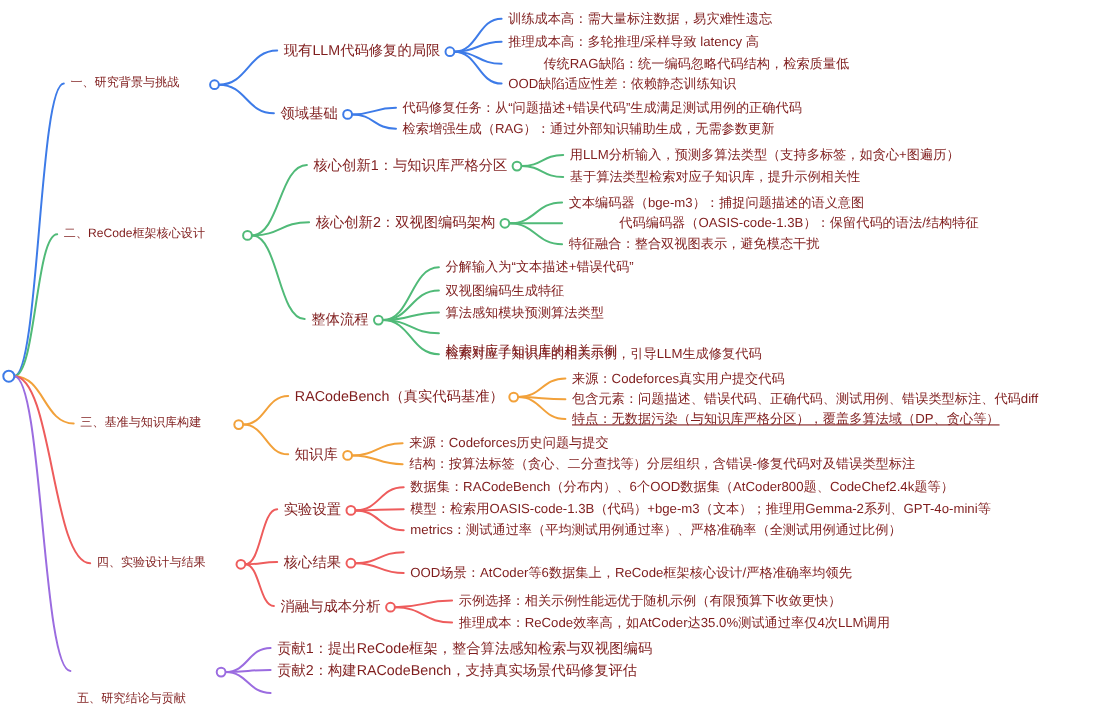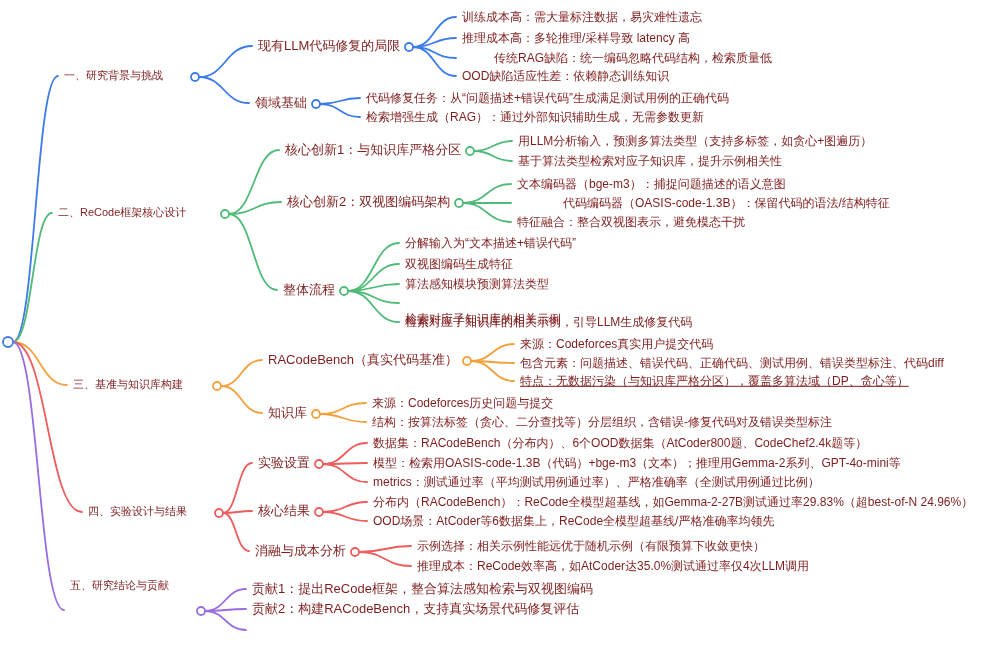--- a/index.html
+++ b/index.html
@@ -129,22 +129,21 @@
       <div class="label d2" style="left: 520px; top: 381px; text-decoration: underline;">特点：无数据污染（与知识库严格分区），覆盖多算法域（DP、贪心等）</div>
       <div class="label d1" style="left: 268px; top: 413px;">知识库</div>
       <div class="label d2" style="left: 372px; top: 403px;">来源：Codeforces历史问题与提交</div>
       <div class="label d2" style="left: 372px; top: 422px;">结构：按算法标签（贪心、二分查找等）分层组织，含错误-修复代码对及错误类型标注</div>
       <div class="label d0" style="left: 88px; top: 512px;">四、实验设计与结果</div>
       <div class="label d1" style="left: 258px; top: 463px;">实验设置</div>
       <div class="label d2" style="left: 373px; top: 443px;">数据集：RACodeBench（分布内）、6个OOD数据集（AtCoder800题、CodeChef2.4k题等）</div>
       <div class="label d2" style="left: 373px; top: 463px;">模型：检索用OASIS-code-1.3B（代码）+bge-m3（文本）；推理用Gemma-2系列、GPT-4o-mini等</div>
       <div class="label d2" style="left: 373px; top: 482px;">metrics：测试通过率（平均测试用例通过率）、严格准确率（全测试用例通过比例）</div>
       <div class="label d1" style="left: 258px; top: 511px;">核心结果</div>
-      <div class="label d2" style="left: 373px; top: 502px;">分布内（RACodeBench）：ReCode全模型超基线，如Gemma-2-27B测试通过率29.83%（超best-of-N 24.96%）</div>
-      <div class="label d2" style="left: 373px; top: 521px;">OOD场景：AtCoder等6数据集上，ReCode全模型超基线/严格准确率均领先</div>
+      <div class="label d2" style="left: 373px; top: 521px;">OOD场景：AtCoder等6数据集上，ReCode框架核心设计/严格准确率均领先</div>
       <div class="label d1" style="left: 255px; top: 551px;">消融与成本分析</div>
       <div class="label d2" style="left: 417px; top: 546px;">示例选择：相关示例性能远优于随机示例（有限预算下收敛更快）</div>
       <div class="label d2" style="left: 417px; top: 566px;">推理成本：ReCode效率高，如AtCoder达35.0%测试通过率仅4次LLM调用</div>
-      <div class="label d0" style="left: 70px; top: 586px; text-align: right;">五、研究结论与贡献</div>
+      <div class="label d0" style="left: 70px; top: 636px; text-align: right;">五、研究结论与贡献</div>
       <div class="label d1" style="left: 252px; top: 589px;">贡献1：提出ReCode框架，整合算法感知检索与双视图编码</div>
       <div class="label d1" style="left: 252px; top: 609px;">贡献2：构建RACodeBench，支持真实场景代码修复评估</div>
     </div>
 </div>
 
 </body></html>

